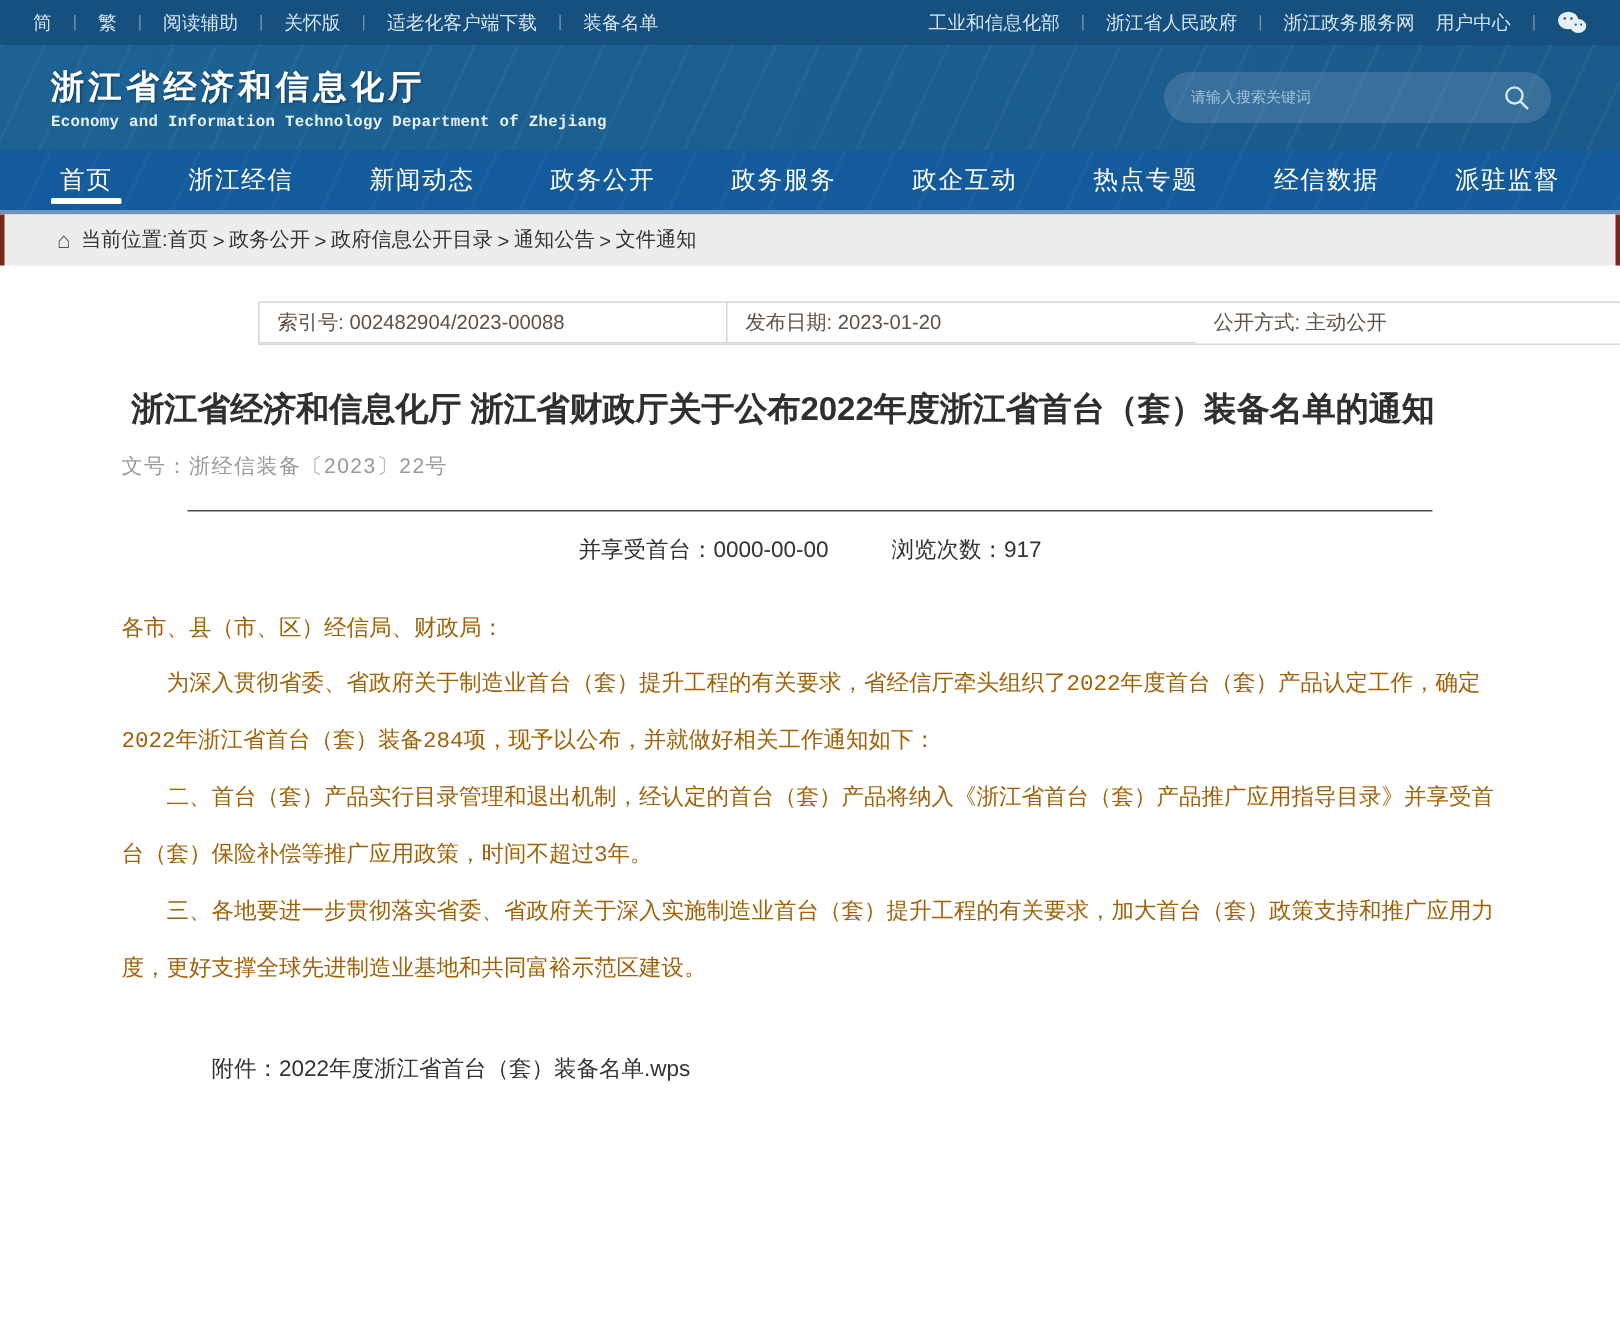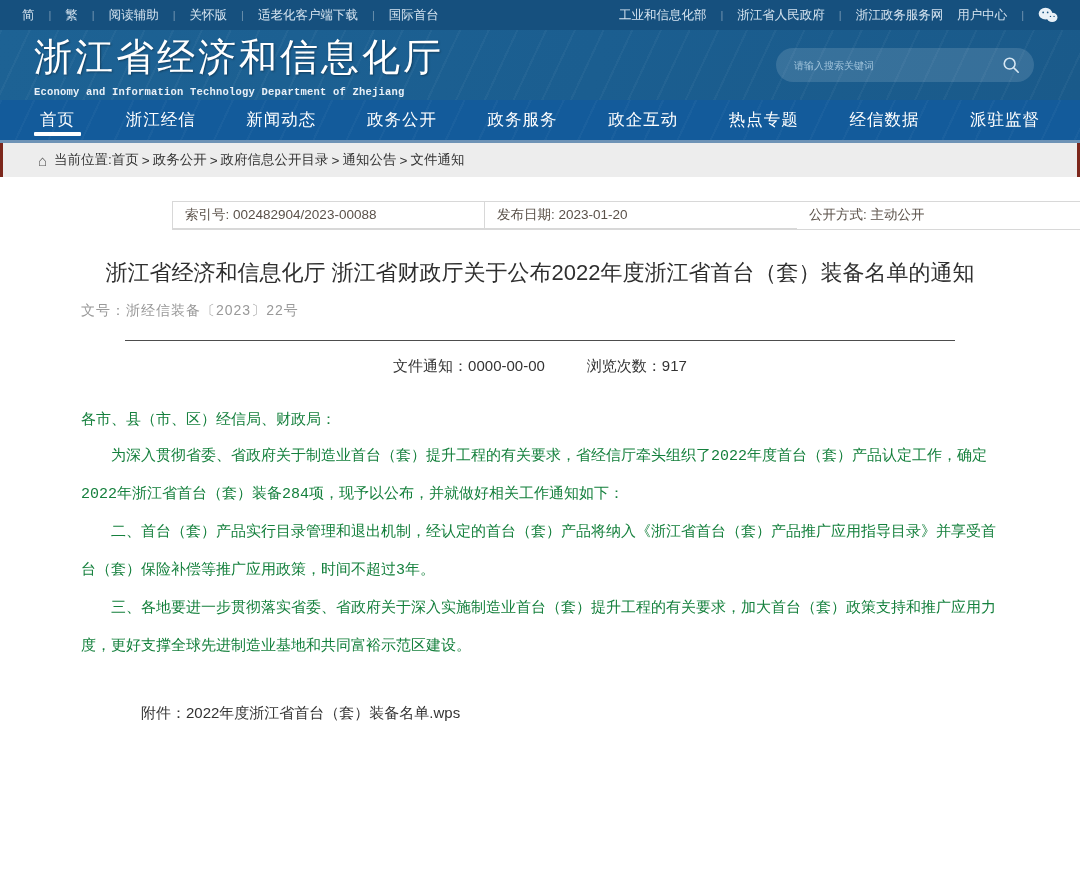--- a/index.html
+++ b/index.html
@@ -14,21 +14,21 @@
   .topbar .sep { color:rgba(255,255,255,.38); font-size:11px; }
   .wechat-icon { width:20px; height:16px; display:inline-block; }
 
   
   .banner { height:70px; background:linear-gradient(100deg,#1d6294 0%,#1b5e90 55%,#1a5a8a 100%);
     position:relative; display:flex; align-items:center; justify-content:space-between;
     padding:0 46px 0 34px; overflow:hidden; }
   .banner::before { content:""; position:absolute; inset:0;
     background:repeating-linear-gradient(115deg, rgba(255,255,255,.035) 0 2px, transparent 2px 26px); }
   .logo { position:relative; color:#fff; }
-  .logo-cn { font-size:38px; font-weight:normal; letter-spacing:3px;
+  .logo-cn { font-size:22px; font-weight:bold; letter-spacing:3px;
     text-shadow:1px 1px 2px rgba(0,0,0,.35); }
   .logo-en { font-size:10.5px; font-weight:bold; color:#e8f0f7; margin-top:3px; letter-spacing:.2px;font-family:Liberation Mono, monospace; }
   .searchbox { position:relative; width:258px; height:34px; background:rgba(255,255,255,.13);
     border-radius:17px; display:flex; align-items:center; padding:0 14px 0 18px; }
   .searchbox input { flex:1; background:transparent; border:none; outline:none;
     color:#e8f2fa; font-size:10px; font-family:inherit; }
   .searchbox input::placeholder { color:#9fc2da; }
   .search-icon { width:18px; height:18px; flex:0 0 auto; cursor:pointer; }
 
   
@@ -56,48 +56,48 @@
   .info-table { width:938px; margin:24px 0 17px 172px; border:1px solid #d8d8d8;
     display:grid; grid-template-columns:1fr 1fr 1fr; }
   .info-cell { height:27px; line-height:26px; padding-left:12px; font-size:13.5px;
     color:#5a5149; border-bottom:1px solid #d8d8d8; border-right:1px solid #d8d8d8;
     white-space:nowrap; overflow:hidden; }
   .info-cell:nth-child(2n) { border-right:none; }
   .info-cell:nth-child(3), .info-cell:nth-child(4) { border-bottom:none; }
 
   
   .article { width:918px; margin:0 auto; }
-  .art-title { margin-top:26px; text-align:center; font-size:22px; font-weight:normal;
+  .art-title { margin-top:26px; text-align:left; font-size:22px; font-weight:bold;
     color:#2f2f2f; line-height:34px; max-width:905px; margin-left:auto; margin-right:auto; }
   .doc-num { margin-top:12px; text-align:left; font-size:14px; color:#999; letter-spacing:1px; }
   .art-hr { border:none; border-top:1px solid #4d4d4d; margin:20px 44px 0 44px; }
   .art-meta { margin-top:16px; text-align:center; font-size:15px; color:#333; }
   .art-meta .gap { display:inline-block; width:42px; }
-  .art-body { margin-top:24px; font-size:15px; color:#15803d; line-height:38px; }
+  .art-body { margin-top:24px; font-size:15px; color:#a16207; line-height:38px; }
   .art-body p.indent { text-indent:2em;font-family:Liberation Mono, monospace; }
   .attachment { margin-top:28px; font-size:15px; color:#333; text-indent:4em;
     line-height:38px; }
   .attachment a { color:#333; text-decoration:none; cursor:pointer; }
 </style>
 </head>
 <body>
 
 <div class="topbar">
   <div class="grp">
     <a>简</a>
     <span class="sep">|</span>
     <a>繁</a>
     <span class="sep">|</span>
     <a>阅读辅助</a>
     <span class="sep">|</span>
     <a>关怀版</a>
     <span class="sep">|</span>
     <a>适老化客户端下载</a>
     <span class="sep">|</span>
-    <a>国际首台</a>
+    <a>装备名单</a>
   </div>
   <div class="grp">
     <a>工业和信息化部</a>
     <span class="sep">|</span>
     <a>浙江省人民政府</a>
     <span class="sep">|</span>
     <a>浙江政务服务网</a>
     <a>用户中心</a>
     <span class="sep">|</span>
     <span class="wechat-icon">
@@ -187,21 +187,21 @@
     <span>公开方式:</span>
     <span>主动公开</span>
   </div>
 </div>
 
 <div class="article">
   <h1 class="art-title">浙江省经济和信息化厅 浙江省财政厅关于公布2022年度浙江省首台（套）装备名单的通知</h1>
   <div class="doc-num">文号：浙经信装备〔2023〕22号</div>
   <hr class="art-hr">
   <div class="art-meta">
-    <span>文件通知：</span><span>0000-00-00</span><span class="gap"></span><span>浏览次数：</span><span>917</span>
+    <span>并享受首台：</span><span>0000-00-00</span><span class="gap"></span><span>浏览次数：</span><span>917</span>
   </div>
 
   <div class="art-body">
     <p>各市、县（市、区）经信局、财政局：</p>
     <p class="indent">为深入贯彻省委、省政府关于制造业首台（套）提升工程的有关要求，省经信厅牵头组织了2022年度首台（套）产品认定工作，确定2022年浙江省首台（套）装备284项，现予以公布，并就做好相关工作通知如下：</p>
     <p class="indent">二、首台（套）产品实行目录管理和退出机制，经认定的首台（套）产品将纳入《浙江省首台（套）产品推广应用指导目录》并享受首台（套）保险补偿等推广应用政策，时间不超过3年。</p>
     <p class="indent">三、各地要进一步贯彻落实省委、省政府关于深入实施制造业首台（套）提升工程的有关要求，加大首台（套）政策支持和推广应用力度，更好支撑全球先进制造业基地和共同富裕示范区建设。</p>
   </div>
 
   <div class="attachment">

